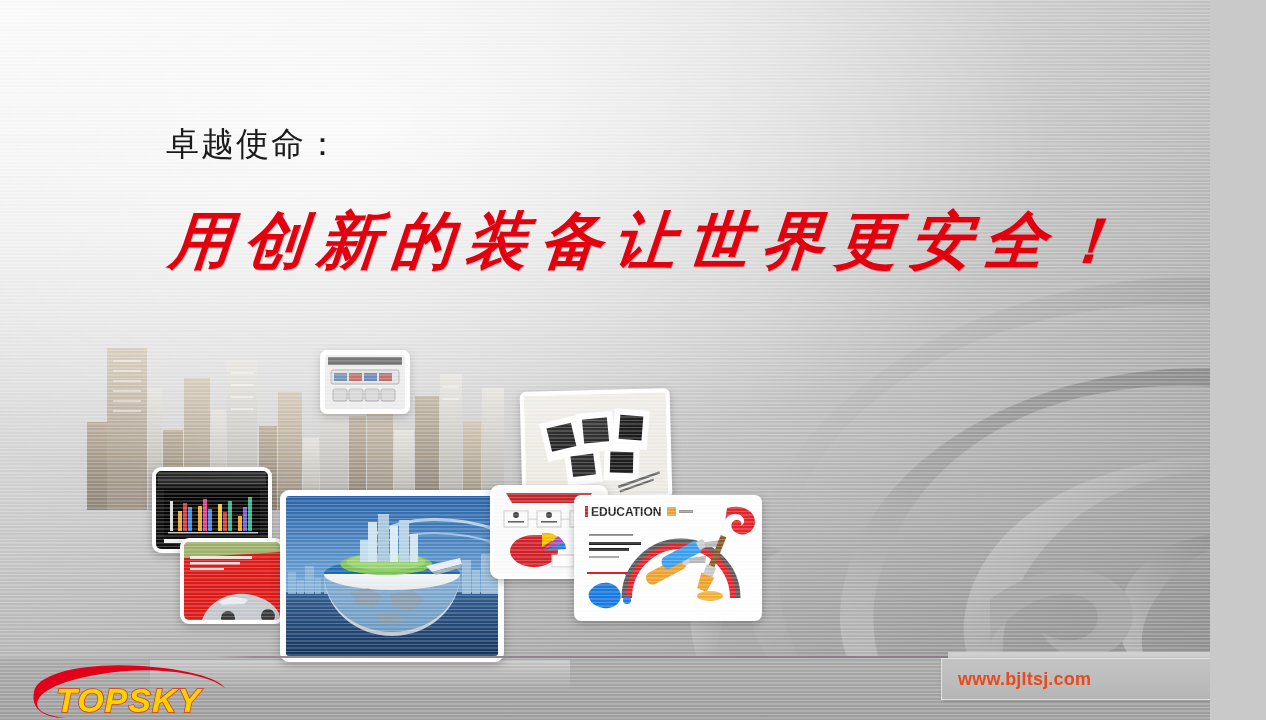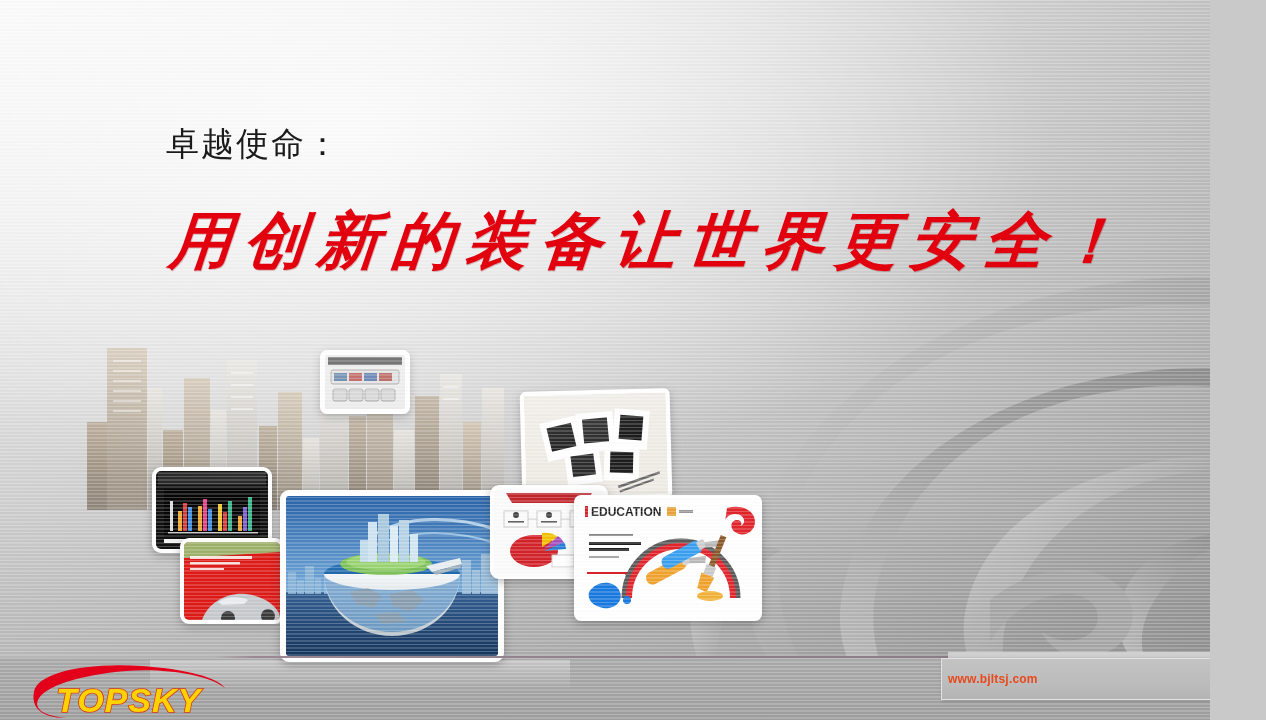--- a/index.html
+++ b/index.html
@@ -86,21 +86,21 @@
     border:1px solid #cfcfcf;border-bottom:none;
   }
   .url-plate{
     position:absolute;left:941px;top:658px;width:278px;height:40px;z-index:8;
     background:linear-gradient(to bottom,#c3c3c3 0%,#bcbcbc 60%,#b4b4b4 100%);
     border:1px solid #e3e3e3;
     box-shadow:1px 1px 3px rgba(70,70,70,.35);
     display:flex;align-items:center;
   }
   .url-text{
-    font-size:12px;font-weight:700;color:#e8491d;padding-left:6px;
+    font-size:18px;font-weight:700;color:#e8491d;padding-left:16px;
     letter-spacing:.2px;
   }
 </style>
 </head>
 <body>
 
 <div class="slide">
 
   <svg class="swirl" viewBox="0 0 560 470" preserveAspectRatio="none">
     <defs>

